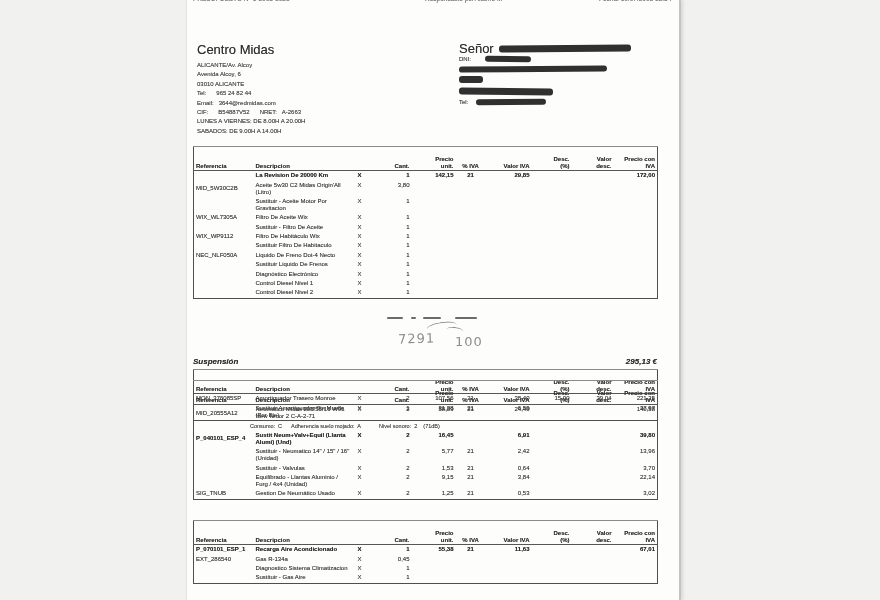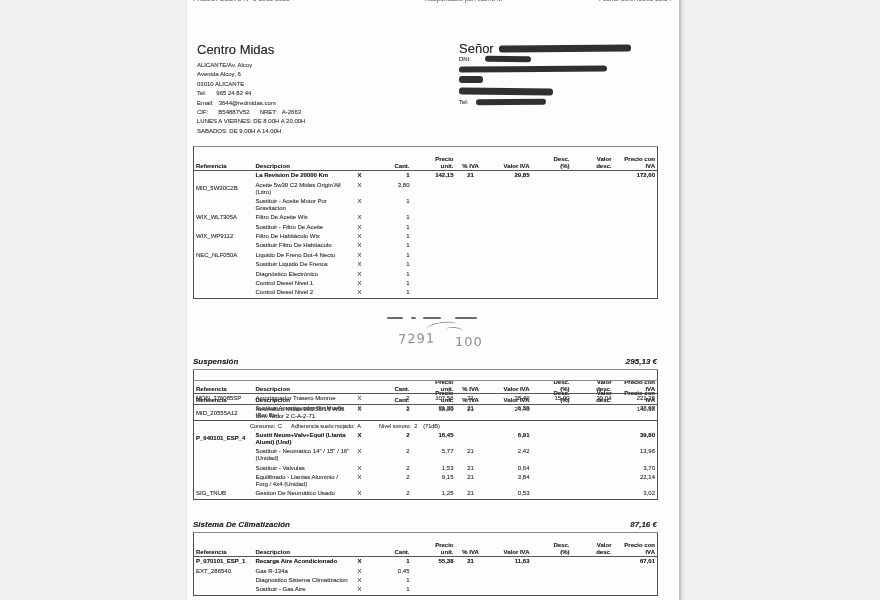--- a/index.html
+++ b/index.html
@@ -444,24 +444,20 @@
             <td class="num">0,53</td>
             <td class="num"></td>
             <td class="num"></td>
             <td class="num">3,02</td>
           </tr>
         </tbody>
     </table>
   </div>
 
   <div class="sec" id="sec3">
-    <div class="sec-title">
-      <span>Sistema De Climatización</span>
-      <span>87,16 €</span>
-    </div>
     <table>
       <colgroup>
           <col style="width:60px">
           <col style="width:100px">
           <col style="width:20px">
           <col style="width:38px">
           <col style="width:44px">
           <col style="width:30px">
           <col style="width:46px">
           <col style="width:40px">

